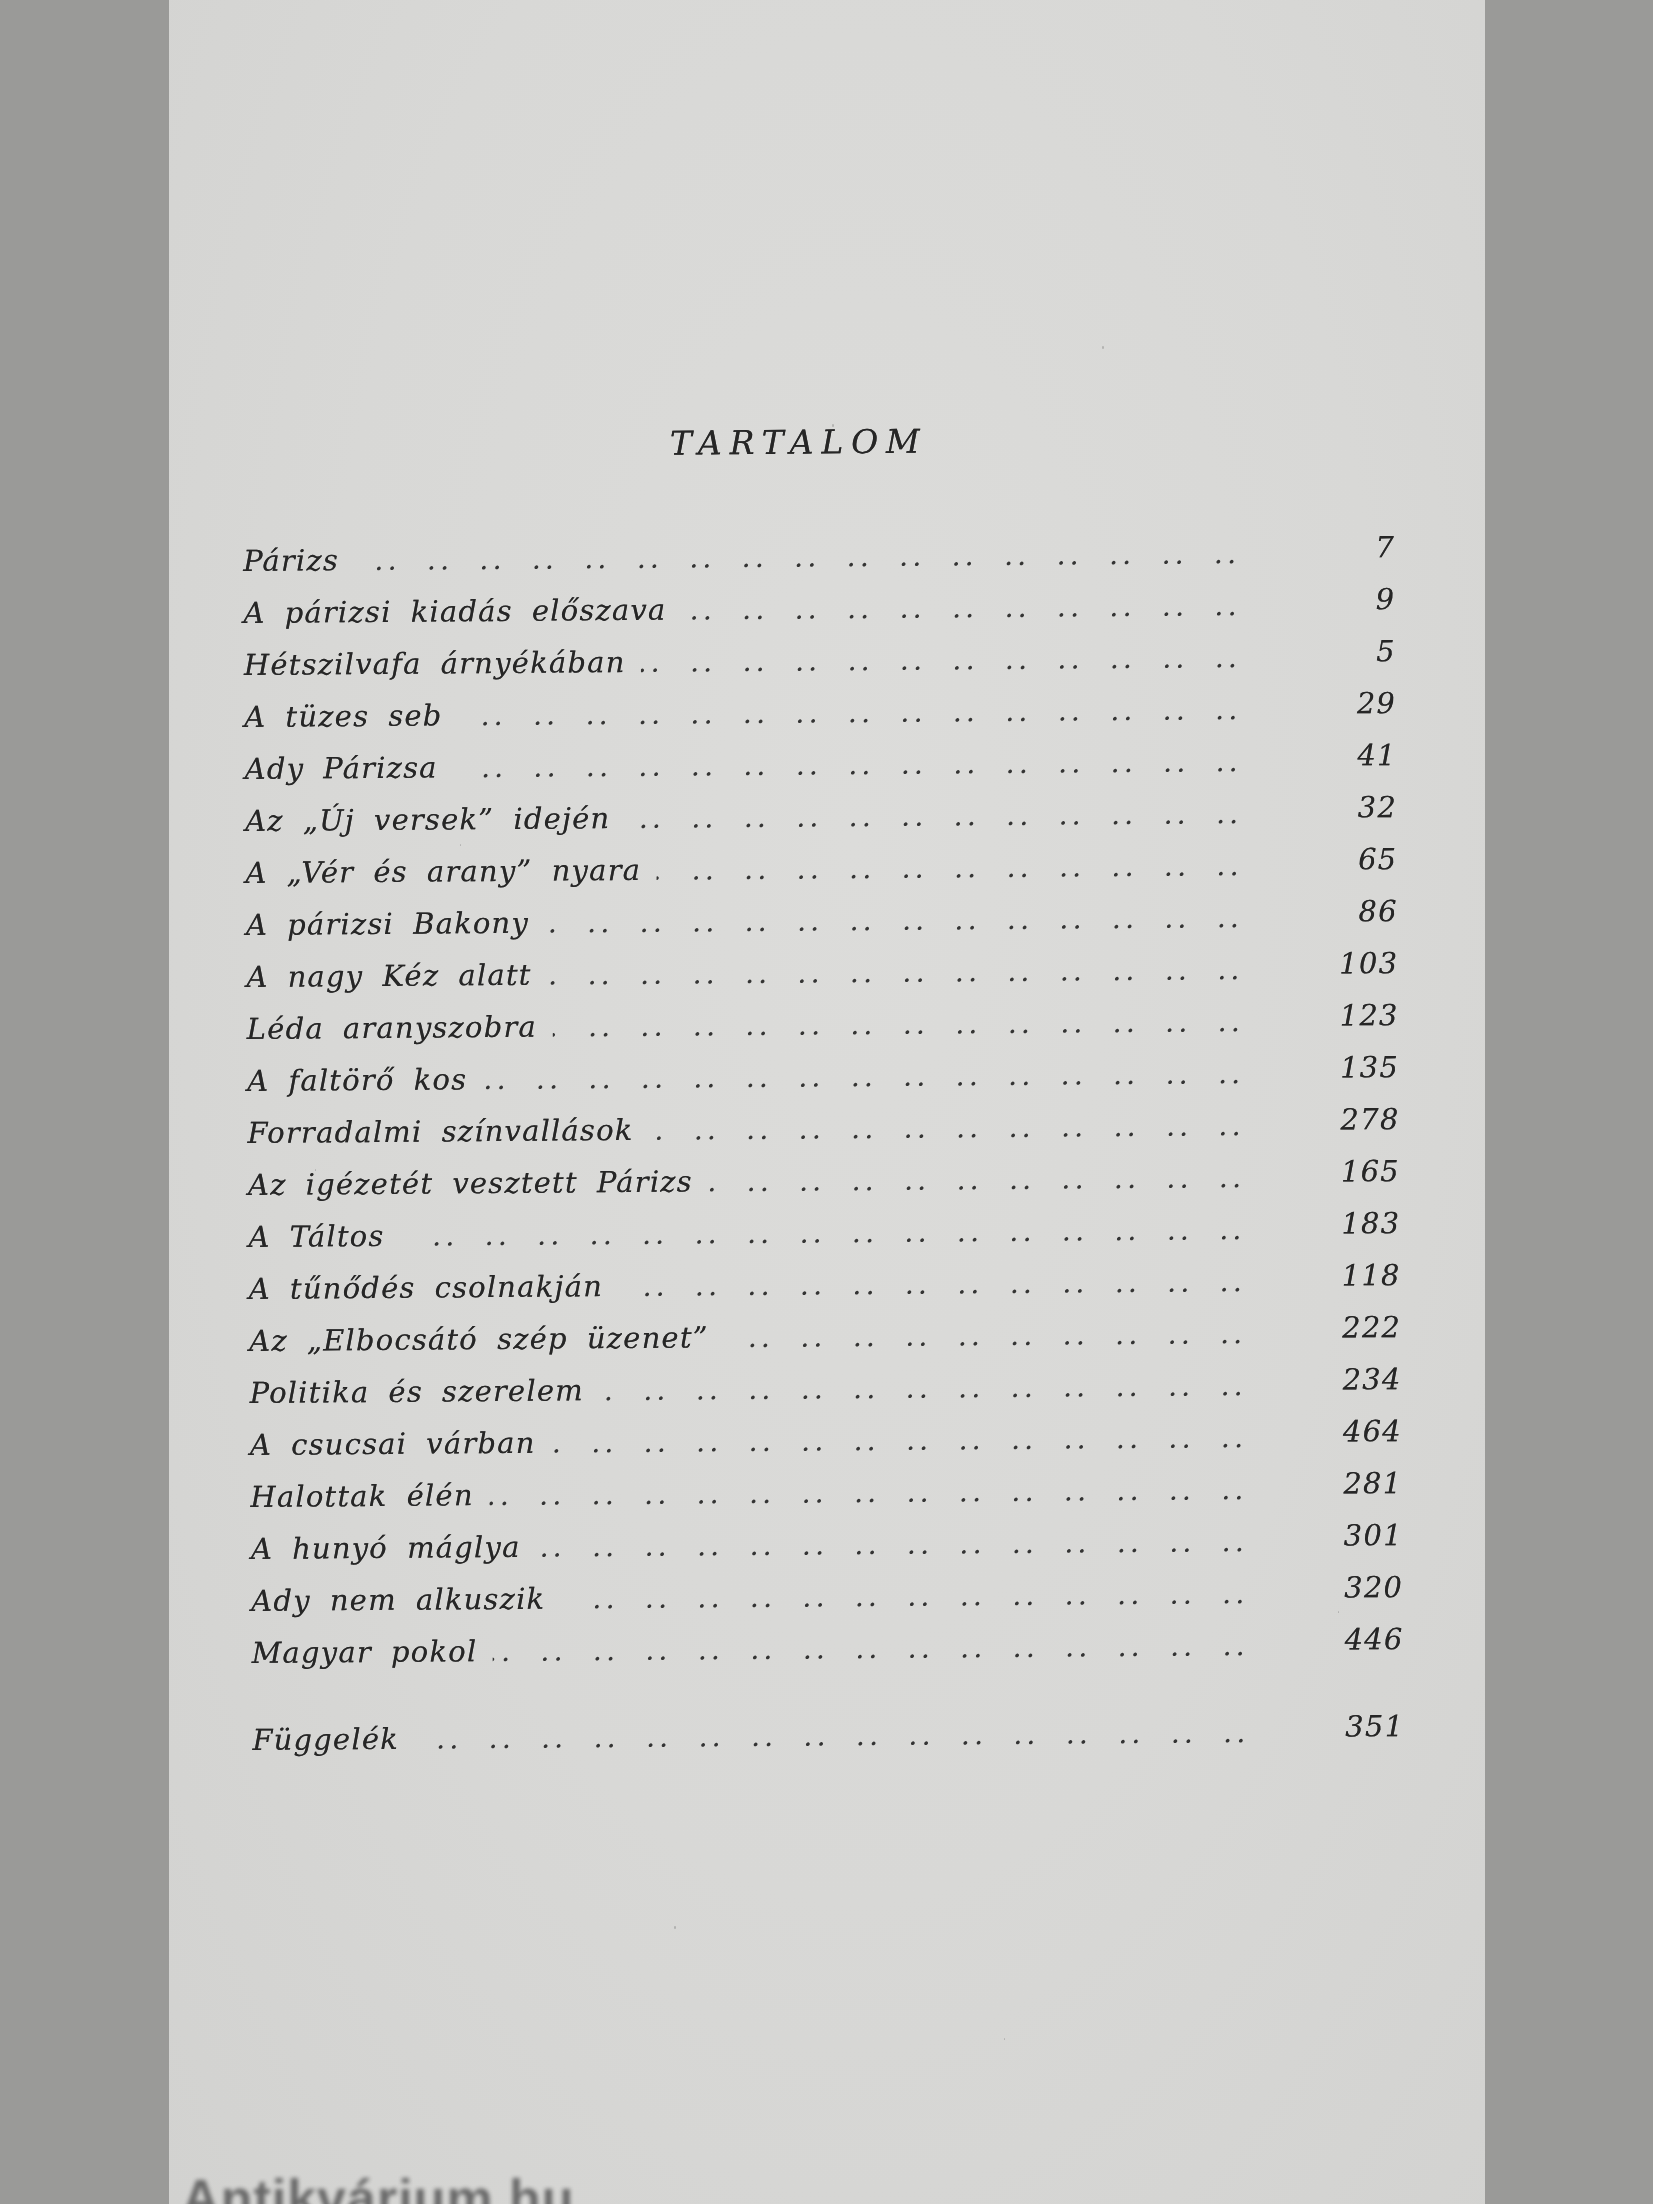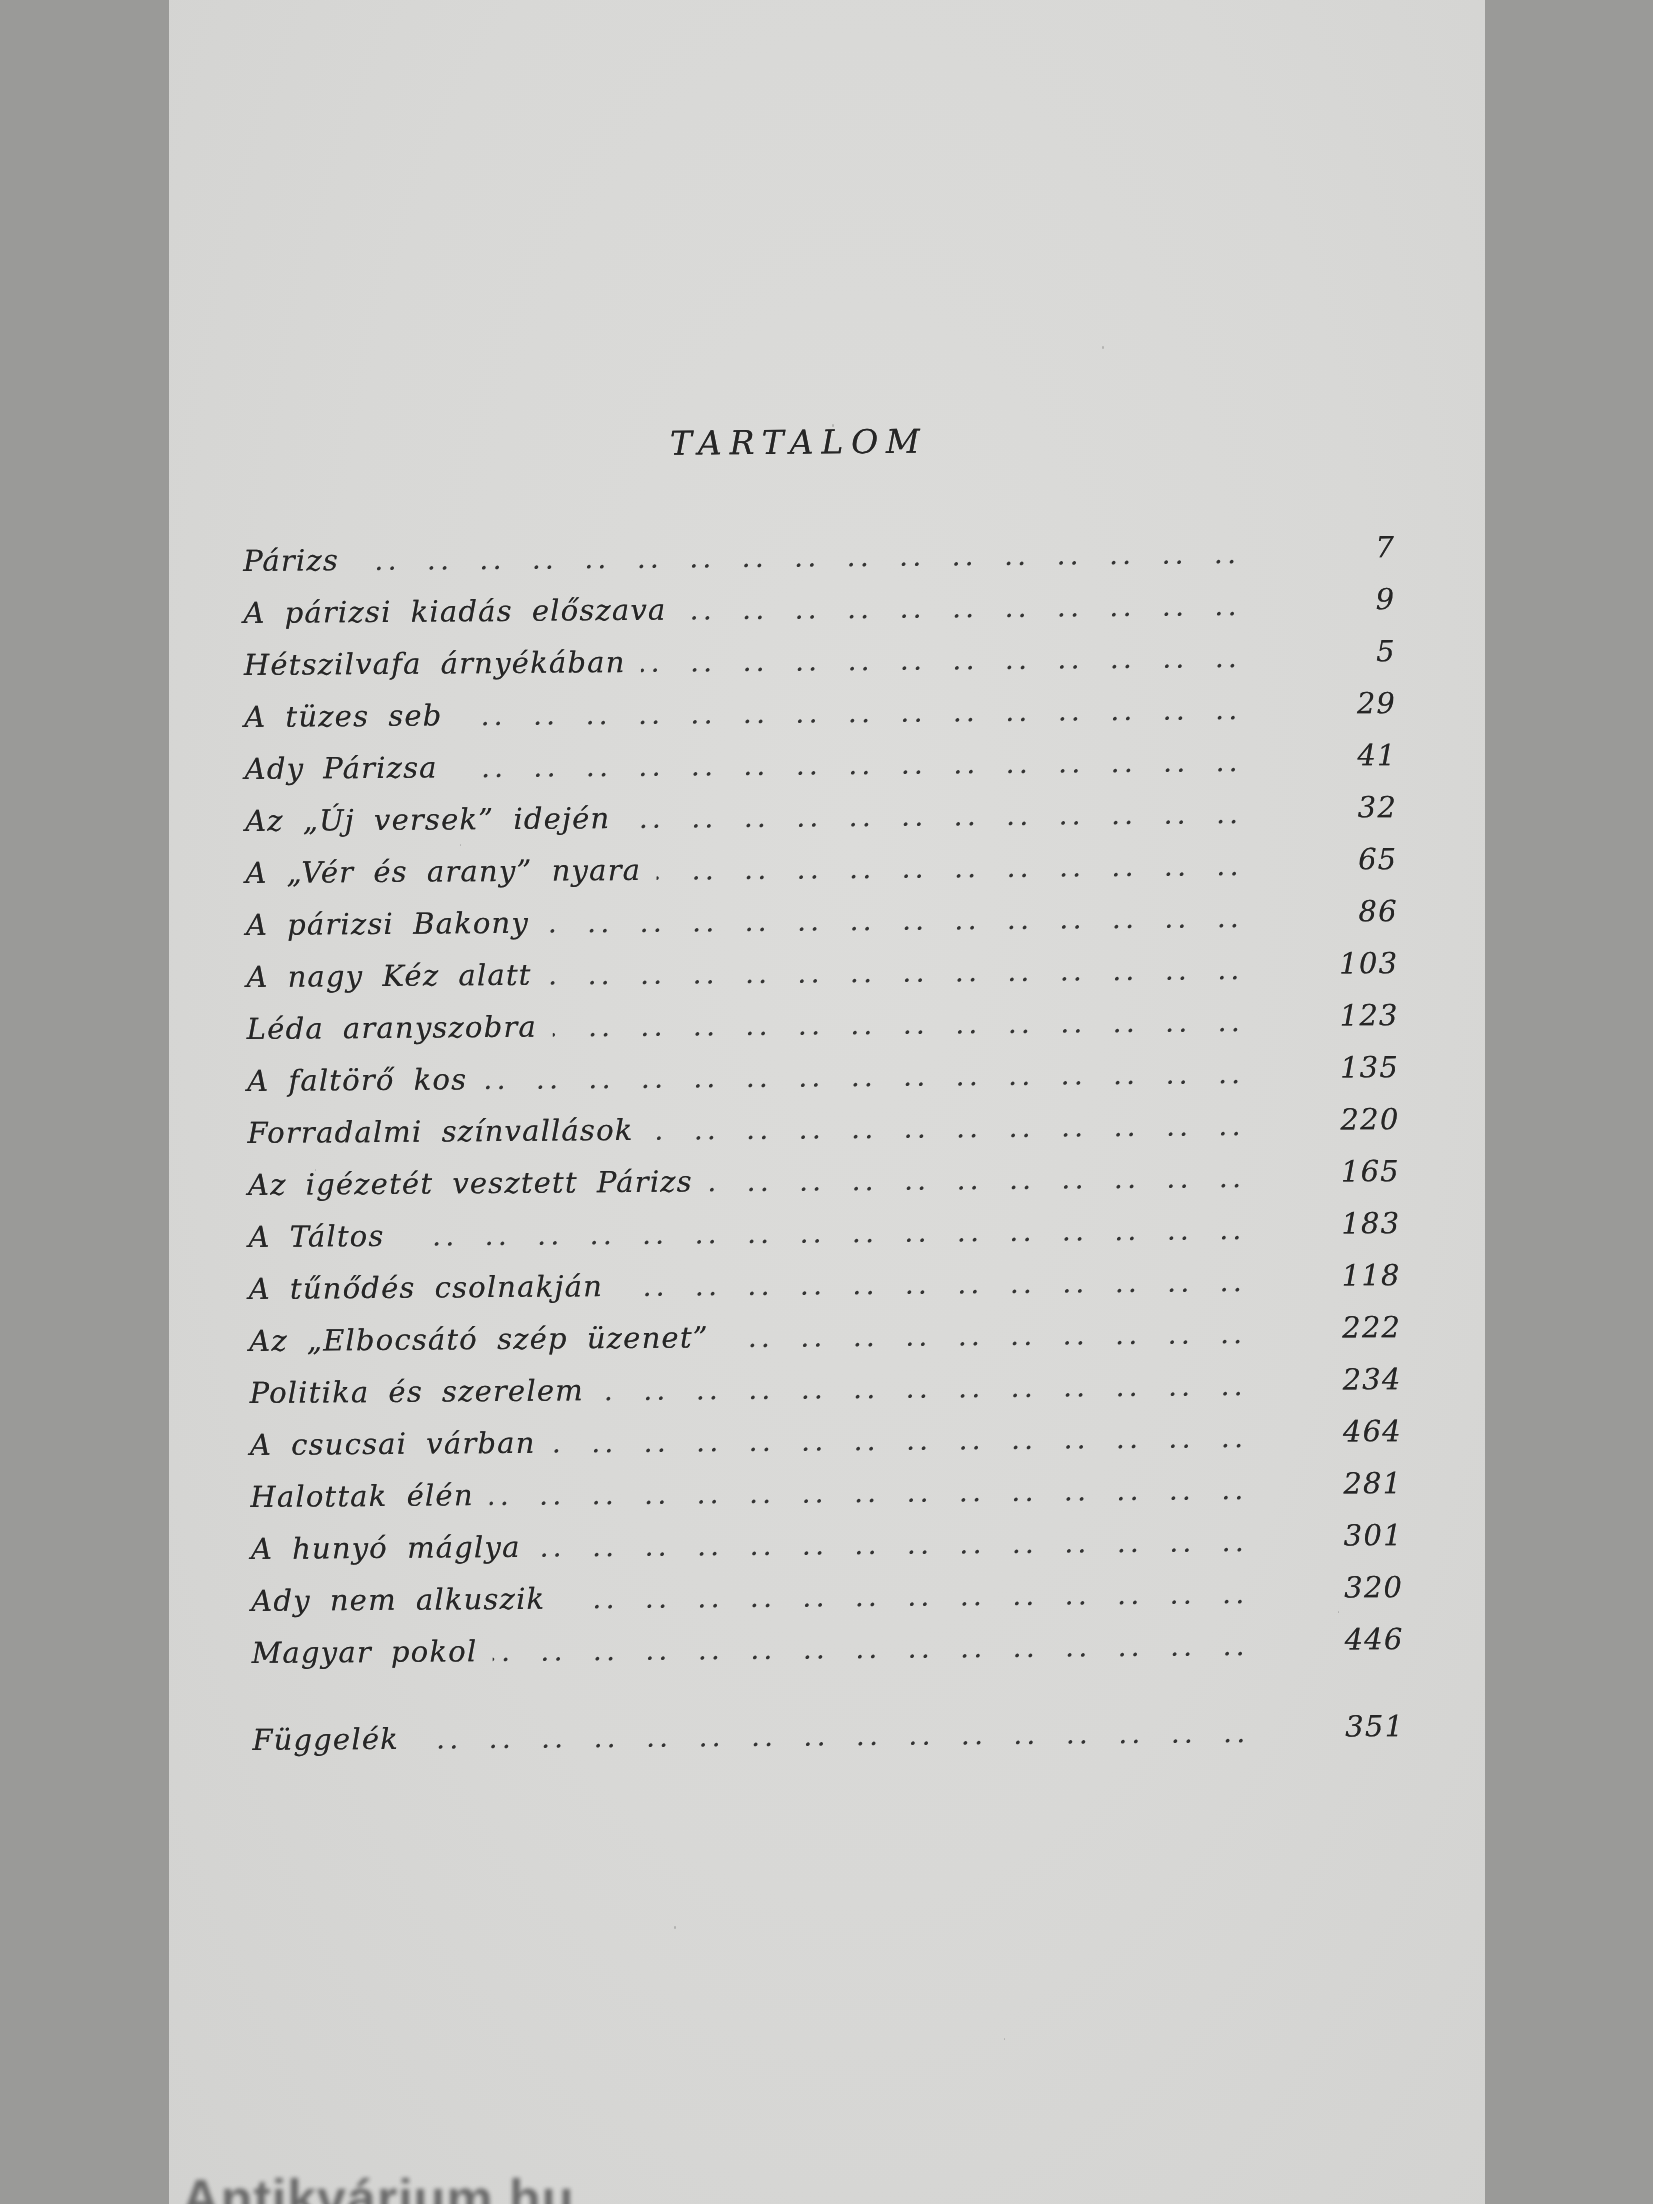--- a/index.html
+++ b/index.html
@@ -141,21 +141,21 @@
     <span class="entry-page">123</span>
   </div>
         <div class="toc-row">
     <span class="entry-title">A faltörő kos</span>
     <span class="leader">..&nbsp;&nbsp;..&nbsp;&nbsp;..&nbsp;&nbsp;..&nbsp;&nbsp;..&nbsp;&nbsp;..&nbsp;&nbsp;..&nbsp;&nbsp;..&nbsp;&nbsp;..&nbsp;&nbsp;..&nbsp;&nbsp;..&nbsp;&nbsp;..&nbsp;&nbsp;..&nbsp;&nbsp;..&nbsp;&nbsp;..&nbsp;&nbsp;..&nbsp;&nbsp;..&nbsp;&nbsp;..&nbsp;&nbsp;..&nbsp;&nbsp;..&nbsp;&nbsp;..&nbsp;&nbsp;..&nbsp;&nbsp;..&nbsp;&nbsp;..&nbsp;&nbsp;..&nbsp;&nbsp;..&nbsp;&nbsp;..&nbsp;&nbsp;..&nbsp;&nbsp;..&nbsp;&nbsp;..&nbsp;&nbsp;..&nbsp;&nbsp;..&nbsp;&nbsp;..&nbsp;&nbsp;..&nbsp;&nbsp;..&nbsp;&nbsp;..&nbsp;&nbsp;..&nbsp;&nbsp;..&nbsp;&nbsp;..&nbsp;&nbsp;..&nbsp;&nbsp;</span>
     <span class="entry-page">135</span>
   </div>
         <div class="toc-row">
     <span class="entry-title">Forradalmi színvallások</span>
     <span class="leader">..&nbsp;&nbsp;..&nbsp;&nbsp;..&nbsp;&nbsp;..&nbsp;&nbsp;..&nbsp;&nbsp;..&nbsp;&nbsp;..&nbsp;&nbsp;..&nbsp;&nbsp;..&nbsp;&nbsp;..&nbsp;&nbsp;..&nbsp;&nbsp;..&nbsp;&nbsp;..&nbsp;&nbsp;..&nbsp;&nbsp;..&nbsp;&nbsp;..&nbsp;&nbsp;..&nbsp;&nbsp;..&nbsp;&nbsp;..&nbsp;&nbsp;..&nbsp;&nbsp;..&nbsp;&nbsp;..&nbsp;&nbsp;..&nbsp;&nbsp;..&nbsp;&nbsp;..&nbsp;&nbsp;..&nbsp;&nbsp;..&nbsp;&nbsp;..&nbsp;&nbsp;..&nbsp;&nbsp;..&nbsp;&nbsp;..&nbsp;&nbsp;..&nbsp;&nbsp;..&nbsp;&nbsp;..&nbsp;&nbsp;..&nbsp;&nbsp;..&nbsp;&nbsp;..&nbsp;&nbsp;..&nbsp;&nbsp;..&nbsp;&nbsp;..&nbsp;&nbsp;</span>
-    <span class="entry-page">220</span>
+    <span class="entry-page">278</span>
   </div>
         <div class="toc-row">
     <span class="entry-title">Az igézetét vesztett Párizs</span>
     <span class="leader">..&nbsp;&nbsp;..&nbsp;&nbsp;..&nbsp;&nbsp;..&nbsp;&nbsp;..&nbsp;&nbsp;..&nbsp;&nbsp;..&nbsp;&nbsp;..&nbsp;&nbsp;..&nbsp;&nbsp;..&nbsp;&nbsp;..&nbsp;&nbsp;..&nbsp;&nbsp;..&nbsp;&nbsp;..&nbsp;&nbsp;..&nbsp;&nbsp;..&nbsp;&nbsp;..&nbsp;&nbsp;..&nbsp;&nbsp;..&nbsp;&nbsp;..&nbsp;&nbsp;..&nbsp;&nbsp;..&nbsp;&nbsp;..&nbsp;&nbsp;..&nbsp;&nbsp;..&nbsp;&nbsp;..&nbsp;&nbsp;..&nbsp;&nbsp;..&nbsp;&nbsp;..&nbsp;&nbsp;..&nbsp;&nbsp;..&nbsp;&nbsp;..&nbsp;&nbsp;..&nbsp;&nbsp;..&nbsp;&nbsp;..&nbsp;&nbsp;..&nbsp;&nbsp;..&nbsp;&nbsp;..&nbsp;&nbsp;..&nbsp;&nbsp;..&nbsp;&nbsp;</span>
     <span class="entry-page">165</span>
   </div>
         <div class="toc-row">
     <span class="entry-title">A Táltos</span>
     <span class="leader">..&nbsp;&nbsp;..&nbsp;&nbsp;..&nbsp;&nbsp;..&nbsp;&nbsp;..&nbsp;&nbsp;..&nbsp;&nbsp;..&nbsp;&nbsp;..&nbsp;&nbsp;..&nbsp;&nbsp;..&nbsp;&nbsp;..&nbsp;&nbsp;..&nbsp;&nbsp;..&nbsp;&nbsp;..&nbsp;&nbsp;..&nbsp;&nbsp;..&nbsp;&nbsp;..&nbsp;&nbsp;..&nbsp;&nbsp;..&nbsp;&nbsp;..&nbsp;&nbsp;..&nbsp;&nbsp;..&nbsp;&nbsp;..&nbsp;&nbsp;..&nbsp;&nbsp;..&nbsp;&nbsp;..&nbsp;&nbsp;..&nbsp;&nbsp;..&nbsp;&nbsp;..&nbsp;&nbsp;..&nbsp;&nbsp;..&nbsp;&nbsp;..&nbsp;&nbsp;..&nbsp;&nbsp;..&nbsp;&nbsp;..&nbsp;&nbsp;..&nbsp;&nbsp;..&nbsp;&nbsp;..&nbsp;&nbsp;..&nbsp;&nbsp;..&nbsp;&nbsp;</span>
     <span class="entry-page">183</span>

